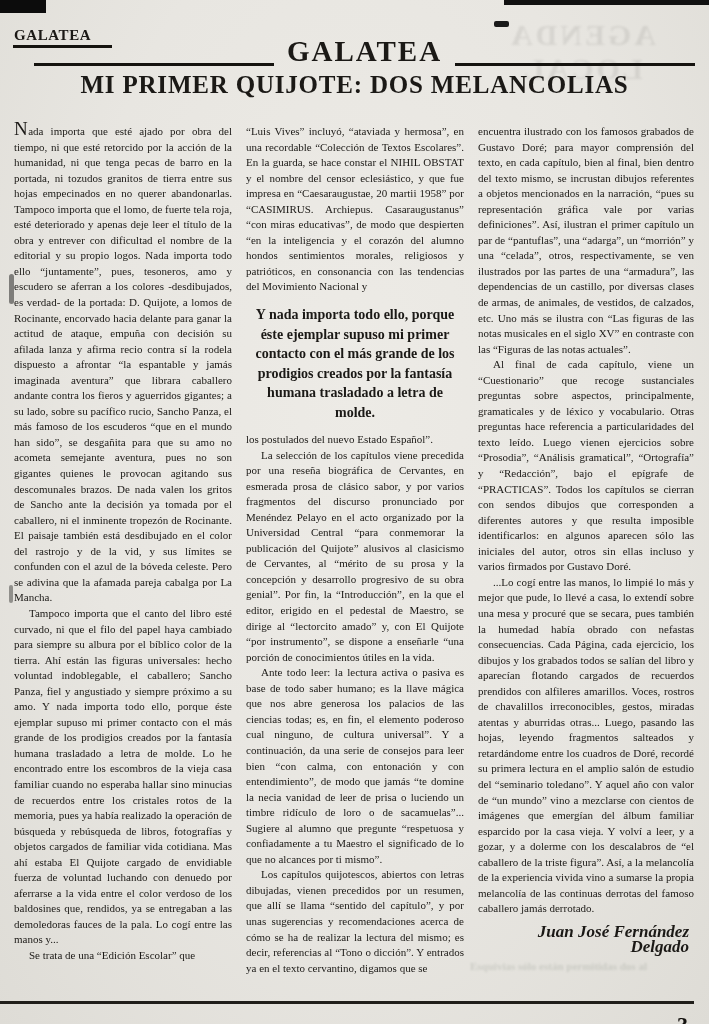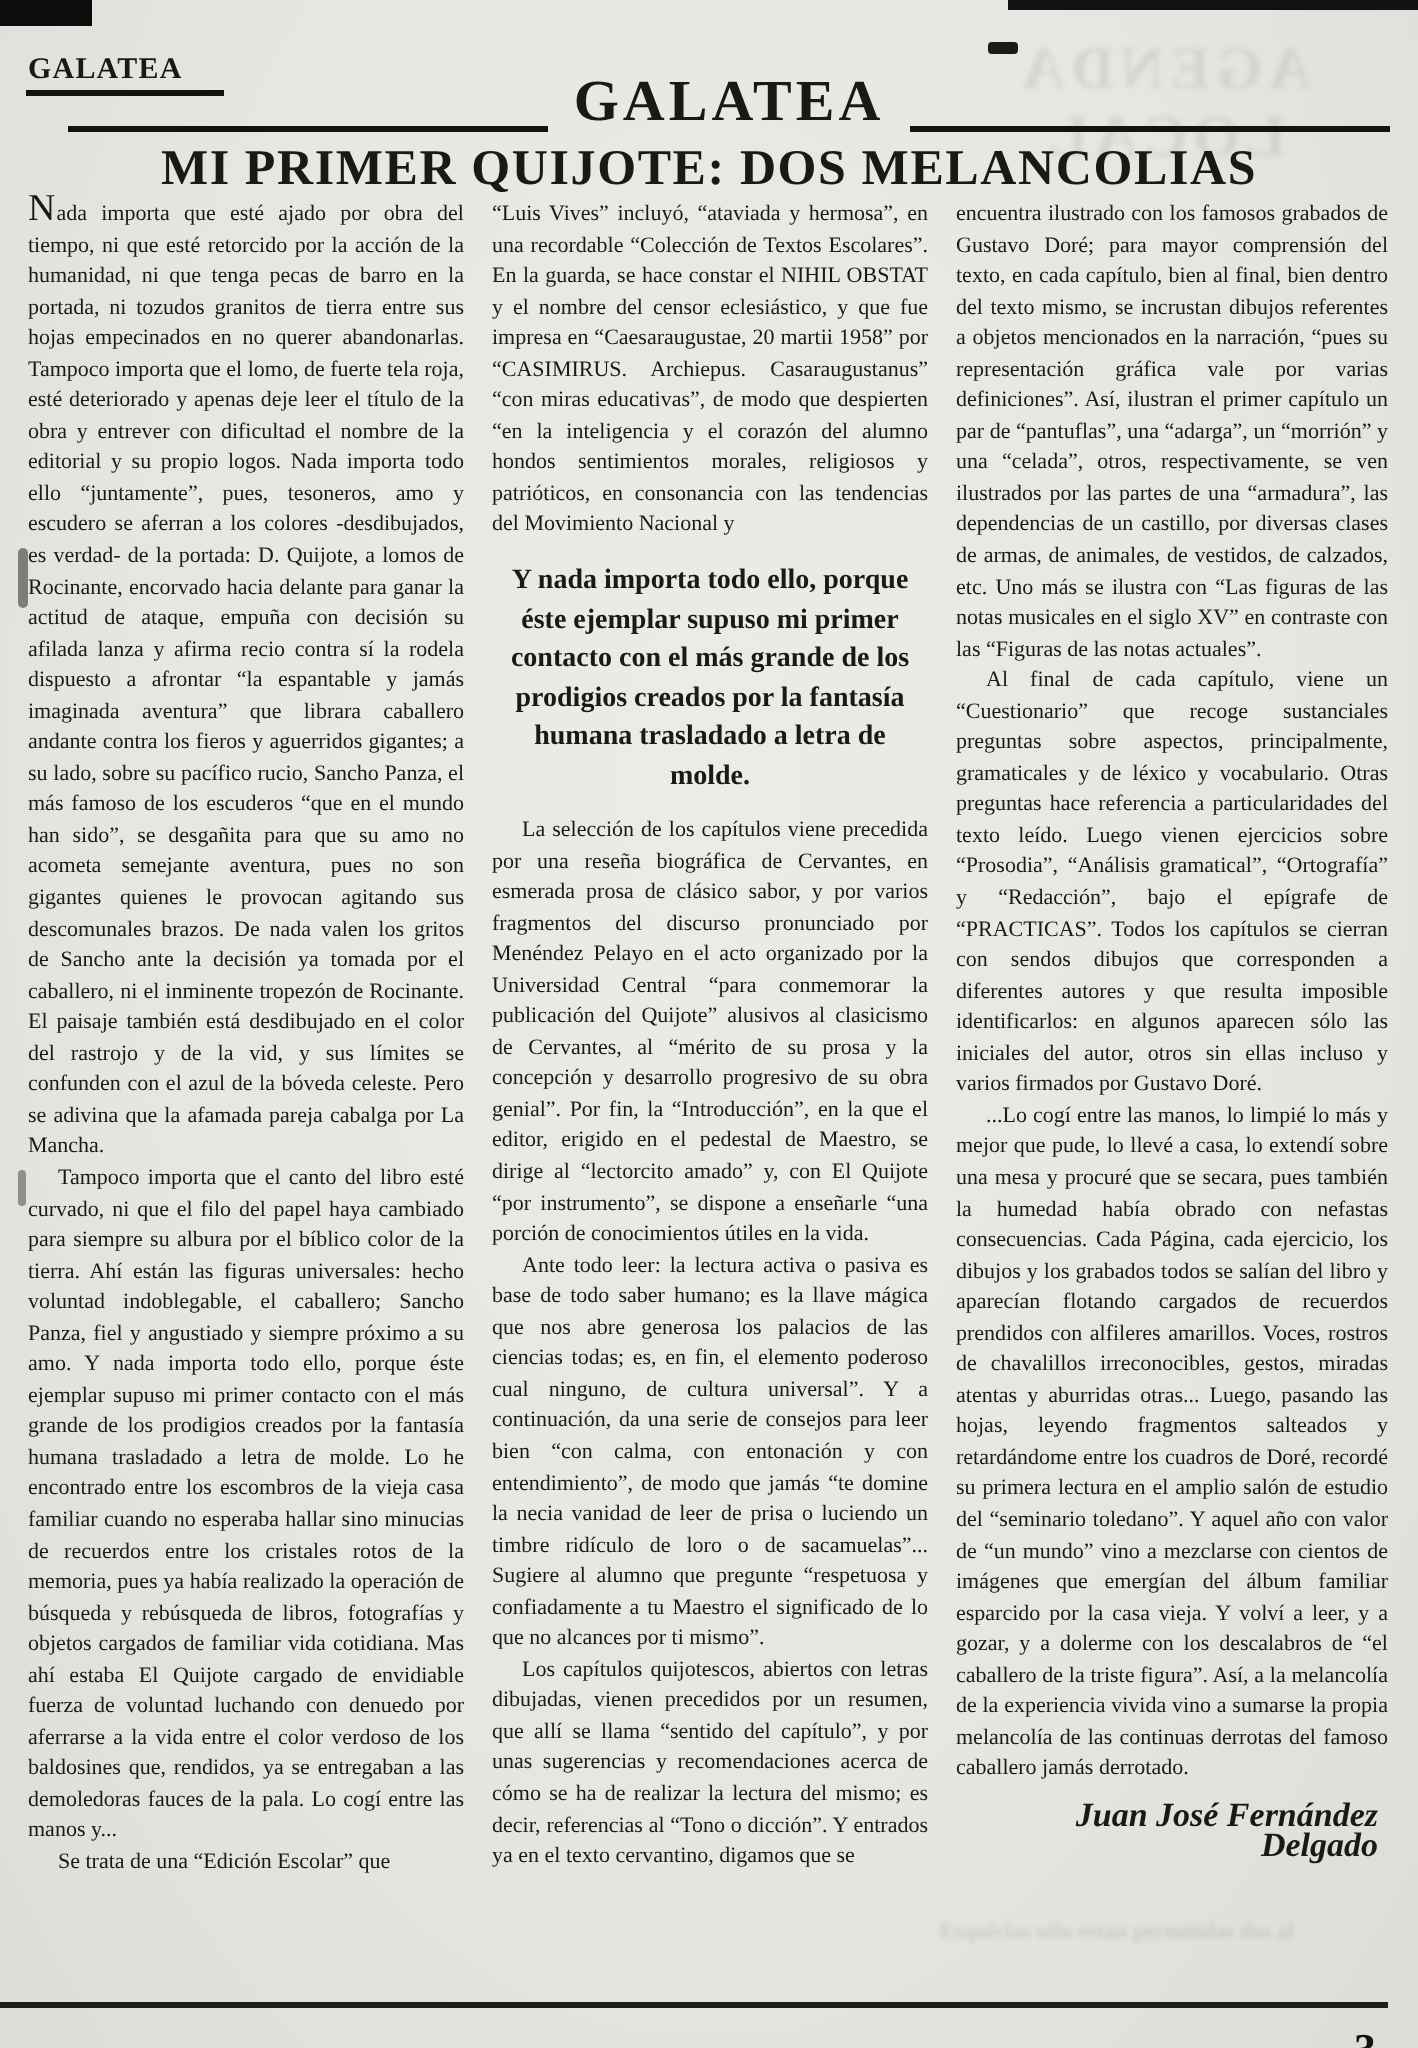--- a/index.html
+++ b/index.html
@@ -16,21 +16,21 @@
   .smudge-a  { position:absolute; left:9px; top:274px; width:5px; height:30px; background:#2a2a28; opacity:.55; border-radius:3px; }
   .smudge-b  { position:absolute; left:9px; top:585px; width:4px; height:18px; background:#2a2a28; opacity:.45; border-radius:3px; }
   
   .kicker { position:absolute; left:14px; top:27px; font-size:15px; font-weight:bold; letter-spacing:.6px; }
   .kicker-rule { position:absolute; left:13px; top:45px; width:99px; height:3px; background:#15130f; }
   .masthead-row { position:absolute; left:34px; top:37px; width:661px; display:flex; align-items:flex-end; }
   .masthead-rule { flex:1; height:3px; background:#15130f; }
   .masthead { margin:0 13px; font-size:29px; font-weight:bold; letter-spacing:2px; line-height:1; }
   .headline { position:absolute; left:0; right:0; top:71px; text-align:center; font-size:25px; font-weight:bold; letter-spacing:.8px; }
   
-  .col { position:absolute; top:100px; height:893px; font-size:11px; line-height:15.55px; text-align:justify; }
+  .col { position:absolute; top:124px; height:893px; font-size:11px; line-height:15.55px; text-align:justify; }
   .col1 { left:14px;  width:218px; }
   .col2 { left:246px; width:218px; }
   .col3 { left:478px; width:216px; }
   .col p { margin:0; }
   .col p.ind { text-indent:15px; }
   .initial { font-size:19px; line-height:10px; letter-spacing:.5px; }
   .pullquote { font-weight:bold; text-align:center; font-size:14px; line-height:19.5px; margin:10px 1px 10px 1px !important; }
   .byline { font-weight:bold; font-style:italic; text-align:right; padding-right:5px; font-size:17px; margin-top:7px !important; }
   
   .bottom-rule { position:absolute; left:0; top:1001px; width:694px; height:3px; background:#201e1a; }
@@ -67,20 +67,21 @@
 
   <div class="col col1">
     <p><span class="initial">N</span><span>ada importa que esté ajado por obra del tiempo, ni que esté retorcido por la acción de la humanidad, ni que tenga pecas de barro en la portada, ni tozudos granitos de tierra entre sus hojas empecinados en no querer abandonarlas. Tampoco importa que el lomo, de fuerte tela roja, esté deteriorado y apenas deje leer el título de la obra y entrever con dificultad el nombre de la editorial y su propio logos. Nada importa todo ello “juntamente”, pues, tesoneros, amo y escudero se aferran a los colores -desdibujados, es verdad- de la portada: D. Quijote, a lomos de Rocinante, encorvado hacia delante para ganar la actitud de ataque, empuña con decisión su afilada lanza y afirma recio contra sí la rodela dispuesto a afrontar “la espantable y jamás imaginada aventura” que librara caballero andante contra los fieros y aguerridos gigantes; a su lado, sobre su pacífico rucio, Sancho Panza, el más famoso de los escuderos “que en el mundo han sido”, se desgañita para que su amo no acometa semejante aventura, pues no son gigantes quienes le provocan agitando sus descomunales brazos. De nada valen los gritos de Sancho ante la decisión ya tomada por el caballero, ni el inminente tropezón de Rocinante. El paisaje también está desdibujado en el color del rastrojo y de la vid, y sus límites se confunden con el azul de la bóveda celeste. Pero se adivina que la afamada pareja cabalga por La Mancha.</span></p>
     <p class="ind">Tampoco importa que el canto del libro esté curvado, ni que el filo del papel haya cambiado para siempre su albura por el bíblico color de la tierra. Ahí están las figuras universales: hecho voluntad indoblegable, el caballero; Sancho Panza, fiel y angustiado y siempre próximo a su amo. Y nada importa todo ello, porque éste ejemplar supuso mi primer contacto con el más grande de los prodigios creados por la fantasía humana trasladado a letra de molde. Lo he encontrado entre los escombros de la vieja casa familiar cuando no esperaba hallar sino minucias de recuerdos entre los cristales rotos de la memoria, pues ya había realizado la operación de búsqueda y rebúsqueda de libros, fotografías y objetos cargados de familiar vida cotidiana. Mas ahí estaba El Quijote cargado de envidiable fuerza de voluntad luchando con denuedo por aferrarse a la vida entre el color verdoso de los baldosines que, rendidos, ya se entregaban a las demoledoras fauces de la pala. Lo cogí entre las manos y...</p>
     <p class="ind">Se trata de una “Edición Escolar” que</p>
   </div>
 
   <div class="col col2">
     <p>“Luis Vives” incluyó, “ataviada y hermosa”, en una recordable “Colección de Textos Escolares”. En la guarda, se hace constar el NIHIL OBSTAT y el nombre del censor eclesiástico, y que fue impresa en “Caesaraugustae, 20 martii 1958” por “CASIMIRUS. Archiepus. Casaraugustanus” “con miras educativas”, de modo que despierten “en la inteligencia y el corazón del alumno hondos sentimientos morales, religiosos y patrióticos, en consonancia con las tendencias del Movimiento Nacional y</p>
     <p class="pullquote">Y nada importa todo ello, porque éste ejemplar supuso mi primer contacto con el más grande de los prodigios creados por la fantasía humana trasladado a letra de molde.</p>
+    <p>los postulados del nuevo Estado Español”.</p>
     <p class="ind">La selección de los capítulos viene precedida por una reseña biográfica de Cervantes, en esmerada prosa de clásico sabor, y por varios fragmentos del discurso pronunciado por Menéndez Pelayo en el acto organizado por la Universidad Central “para conmemorar la publicación del Quijote” alusivos al clasicismo de Cervantes, al “mérito de su prosa y la concepción y desarrollo progresivo de su obra genial”. Por fin, la “Introducción”, en la que el editor, erigido en el pedestal de Maestro, se dirige al “lectorcito amado” y, con El Quijote “por instrumento”, se dispone a enseñarle “una porción de conocimientos útiles en la vida.</p>
     <p class="ind">Ante todo leer: la lectura activa o pasiva es base de todo saber humano; es la llave mágica que nos abre generosa los palacios de las ciencias todas; es, en fin, el elemento poderoso cual ninguno, de cultura universal”. Y a continuación, da una serie de consejos para leer bien “con calma, con entonación y con entendimiento”, de modo que jamás “te domine la necia vanidad de leer de prisa o luciendo un timbre ridículo de loro o de sacamuelas”... Sugiere al alumno que pregunte “respetuosa y confiadamente a tu Maestro el significado de lo que no alcances por ti mismo”.</p>
     <p class="ind">Los capítulos quijotescos, abiertos con letras dibujadas, vienen precedidos por un resumen, que allí se llama “sentido del capítulo”, y por unas sugerencias y recomendaciones acerca de cómo se ha de realizar la lectura del mismo; es decir, referencias al “Tono o dicción”. Y entrados ya en el texto cervantino, digamos que se</p>
   </div>
 
   <div class="col col3">
     <p>encuentra ilustrado con los famosos grabados de Gustavo Doré; para mayor comprensión del texto, en cada capítulo, bien al final, bien dentro del texto mismo, se incrustan dibujos referentes a objetos mencionados en la narración, “pues su representación gráfica vale por varias definiciones”. Así, ilustran el primer capítulo un par de “pantuflas”, una “adarga”, un “morrión” y una “celada”, otros, respectivamente, se ven ilustrados por las partes de una “armadura”, las dependencias de un castillo, por diversas clases de armas, de animales, de vestidos, de calzados, etc. Uno más se ilustra con “Las figuras de las notas musicales en el siglo XV” en contraste con las “Figuras de las notas actuales”.</p>
     <p class="ind">Al final de cada capítulo, viene un “Cuestionario” que recoge sustanciales preguntas sobre aspectos, principalmente, gramaticales y de léxico y vocabulario. Otras preguntas hace referencia a particularidades del texto leído. Luego vienen ejercicios sobre “Prosodia”, “Análisis gramatical”, “Ortografía” y “Redacción”, bajo el epígrafe de “PRACTICAS”. Todos los capítulos se cierran con sendos dibujos que corresponden a diferentes autores y que resulta imposible identificarlos: en algunos aparecen sólo las iniciales del autor, otros sin ellas incluso y varios firmados por Gustavo Doré.</p>
     <p class="ind">...Lo cogí entre las manos, lo limpié lo más y mejor que pude, lo llevé a casa, lo extendí sobre una mesa y procuré que se secara, pues también la humedad había obrado con nefastas consecuencias. Cada Página, cada ejercicio, los dibujos y los grabados todos se salían del libro y aparecían flotando cargados de recuerdos prendidos con alfileres amarillos. Voces, rostros de chavalillos irreconocibles, gestos, miradas atentas y aburridas otras... Luego, pasando las hojas, leyendo fragmentos salteados y retardándome entre los cuadros de Doré, recordé su primera lectura en el amplio salón de estudio del “seminario toledano”. Y aquel año con valor de “un mundo” vino a mezclarse con cientos de imágenes que emergían del álbum familiar esparcido por la casa vieja. Y volví a leer, y a gozar, y a dolerme con los descalabros de “el caballero de la triste figura”. Así, a la melancolía de la experiencia vivida vino a sumarse la propia melancolía de las continuas derrotas del famoso caballero jamás derrotado.</p>
     <p class="byline">Juan José Fernández Delgado</p>

